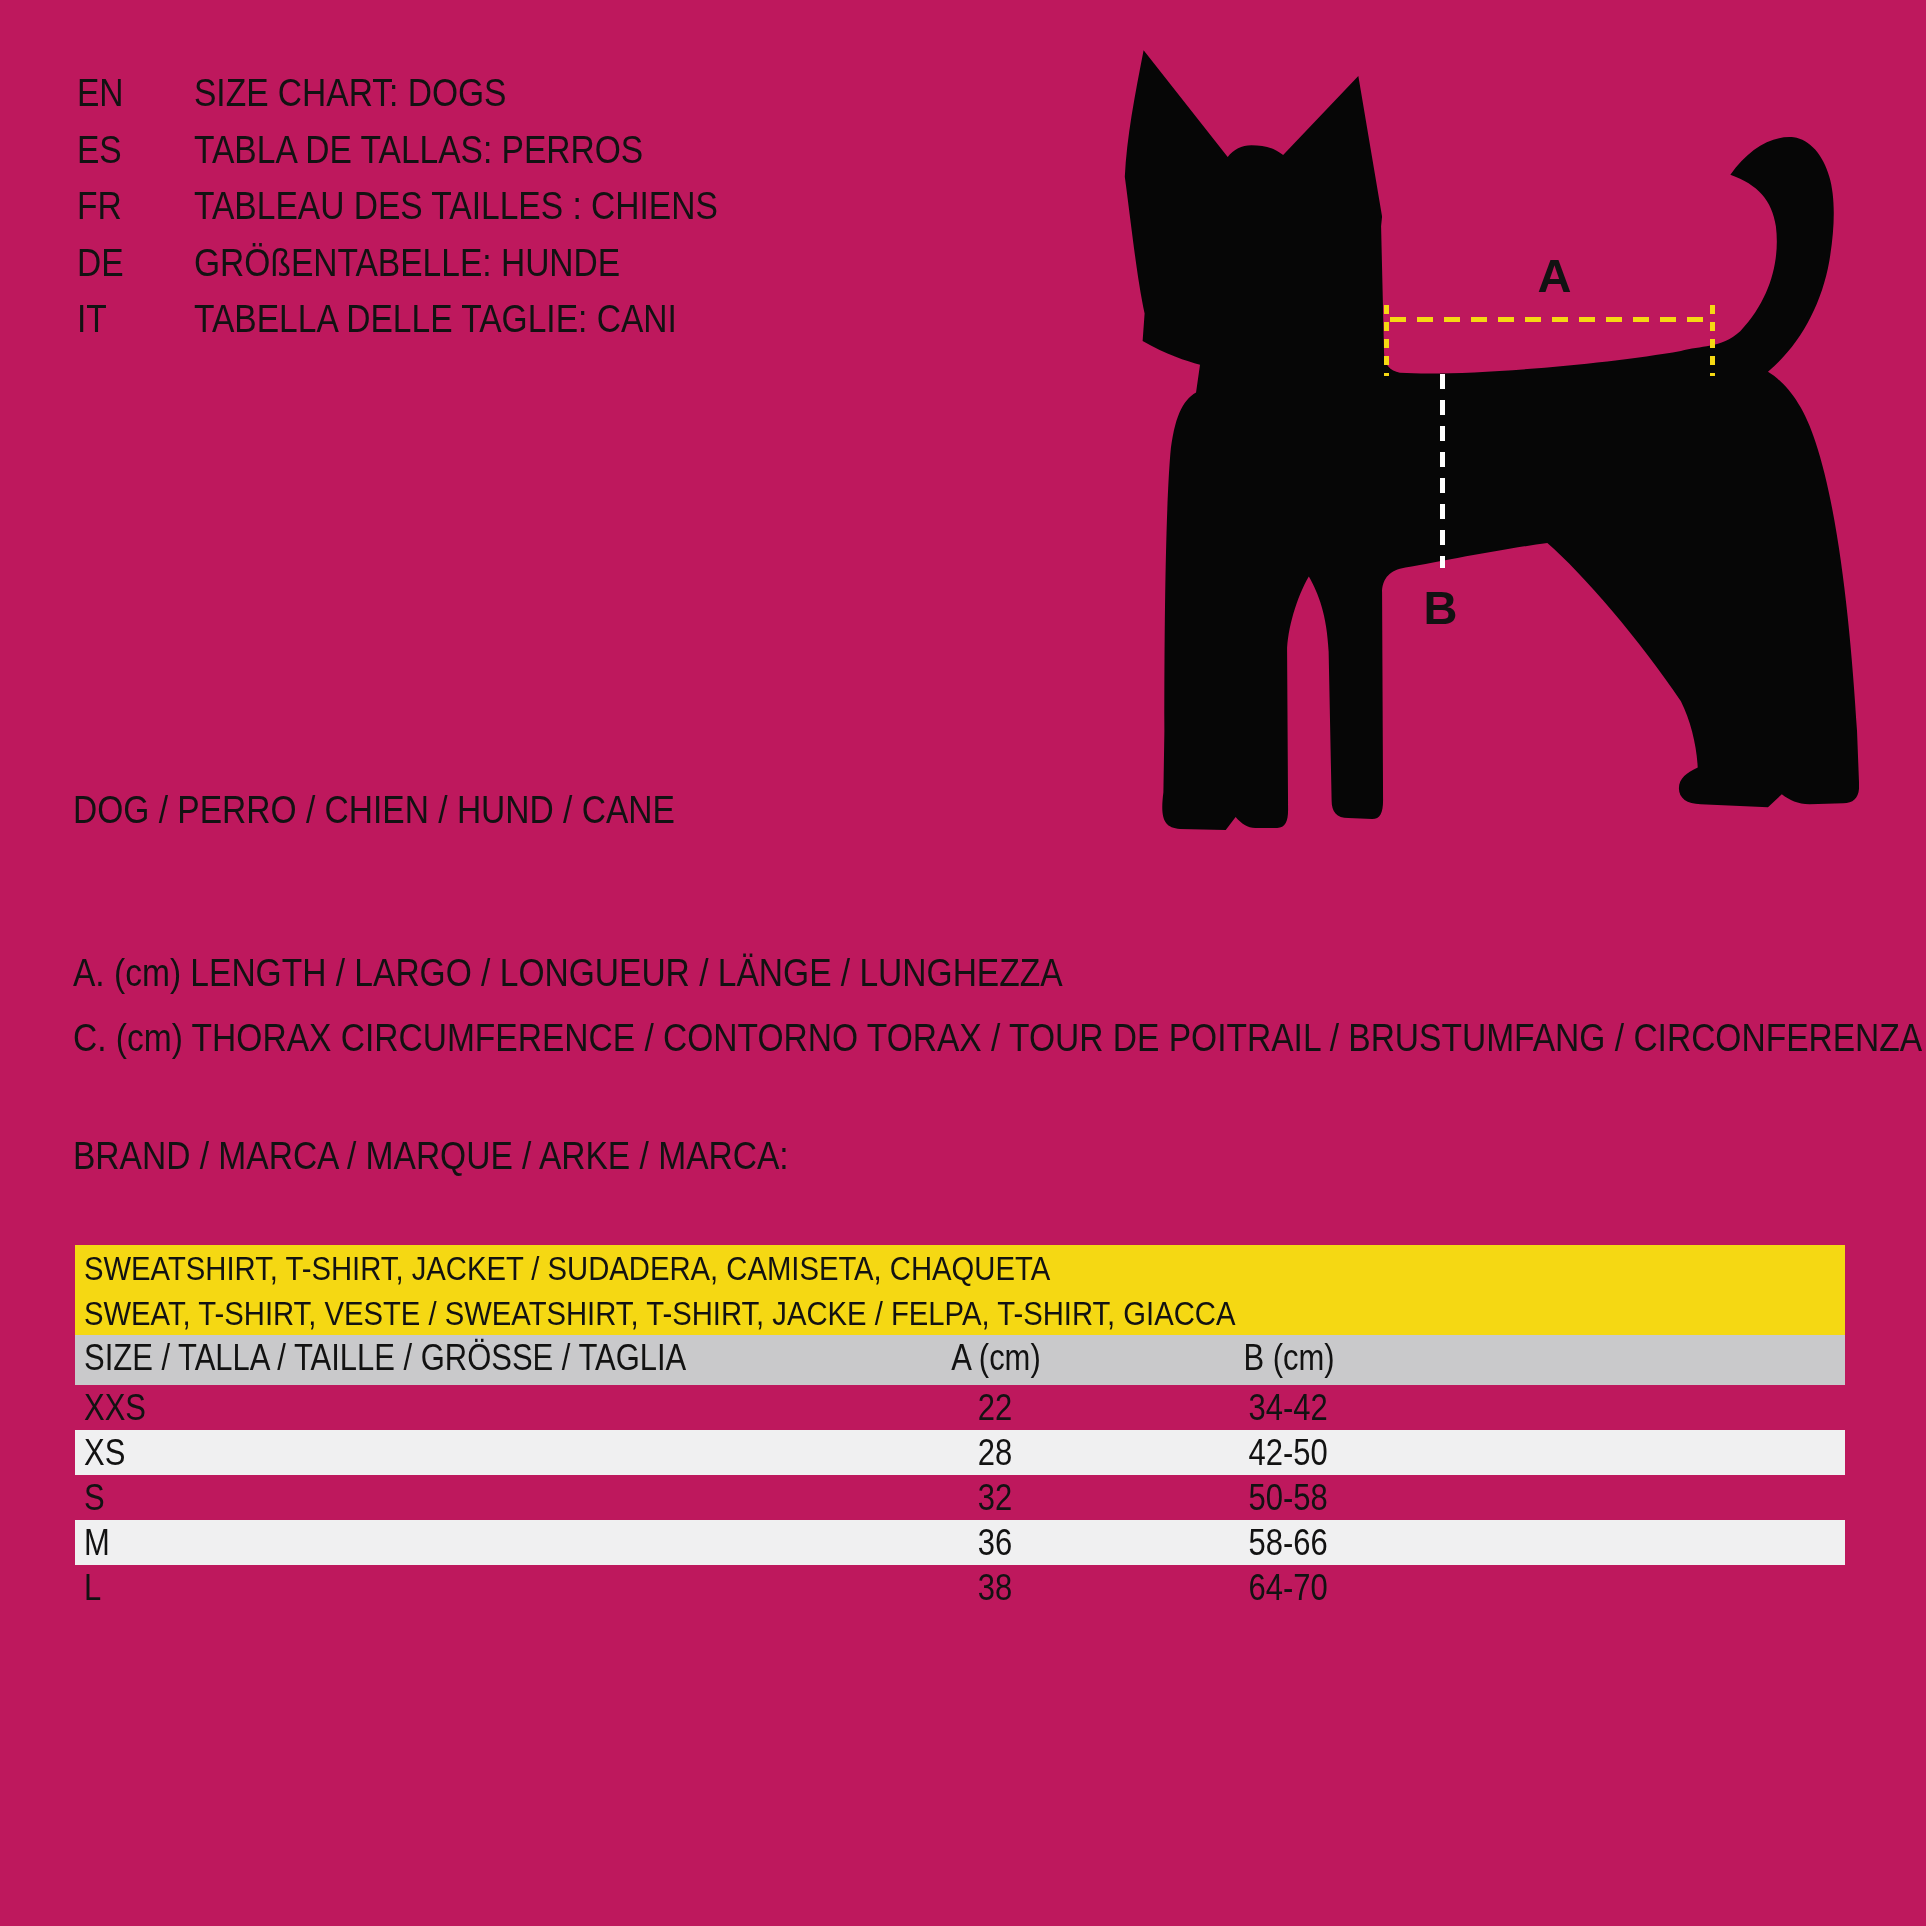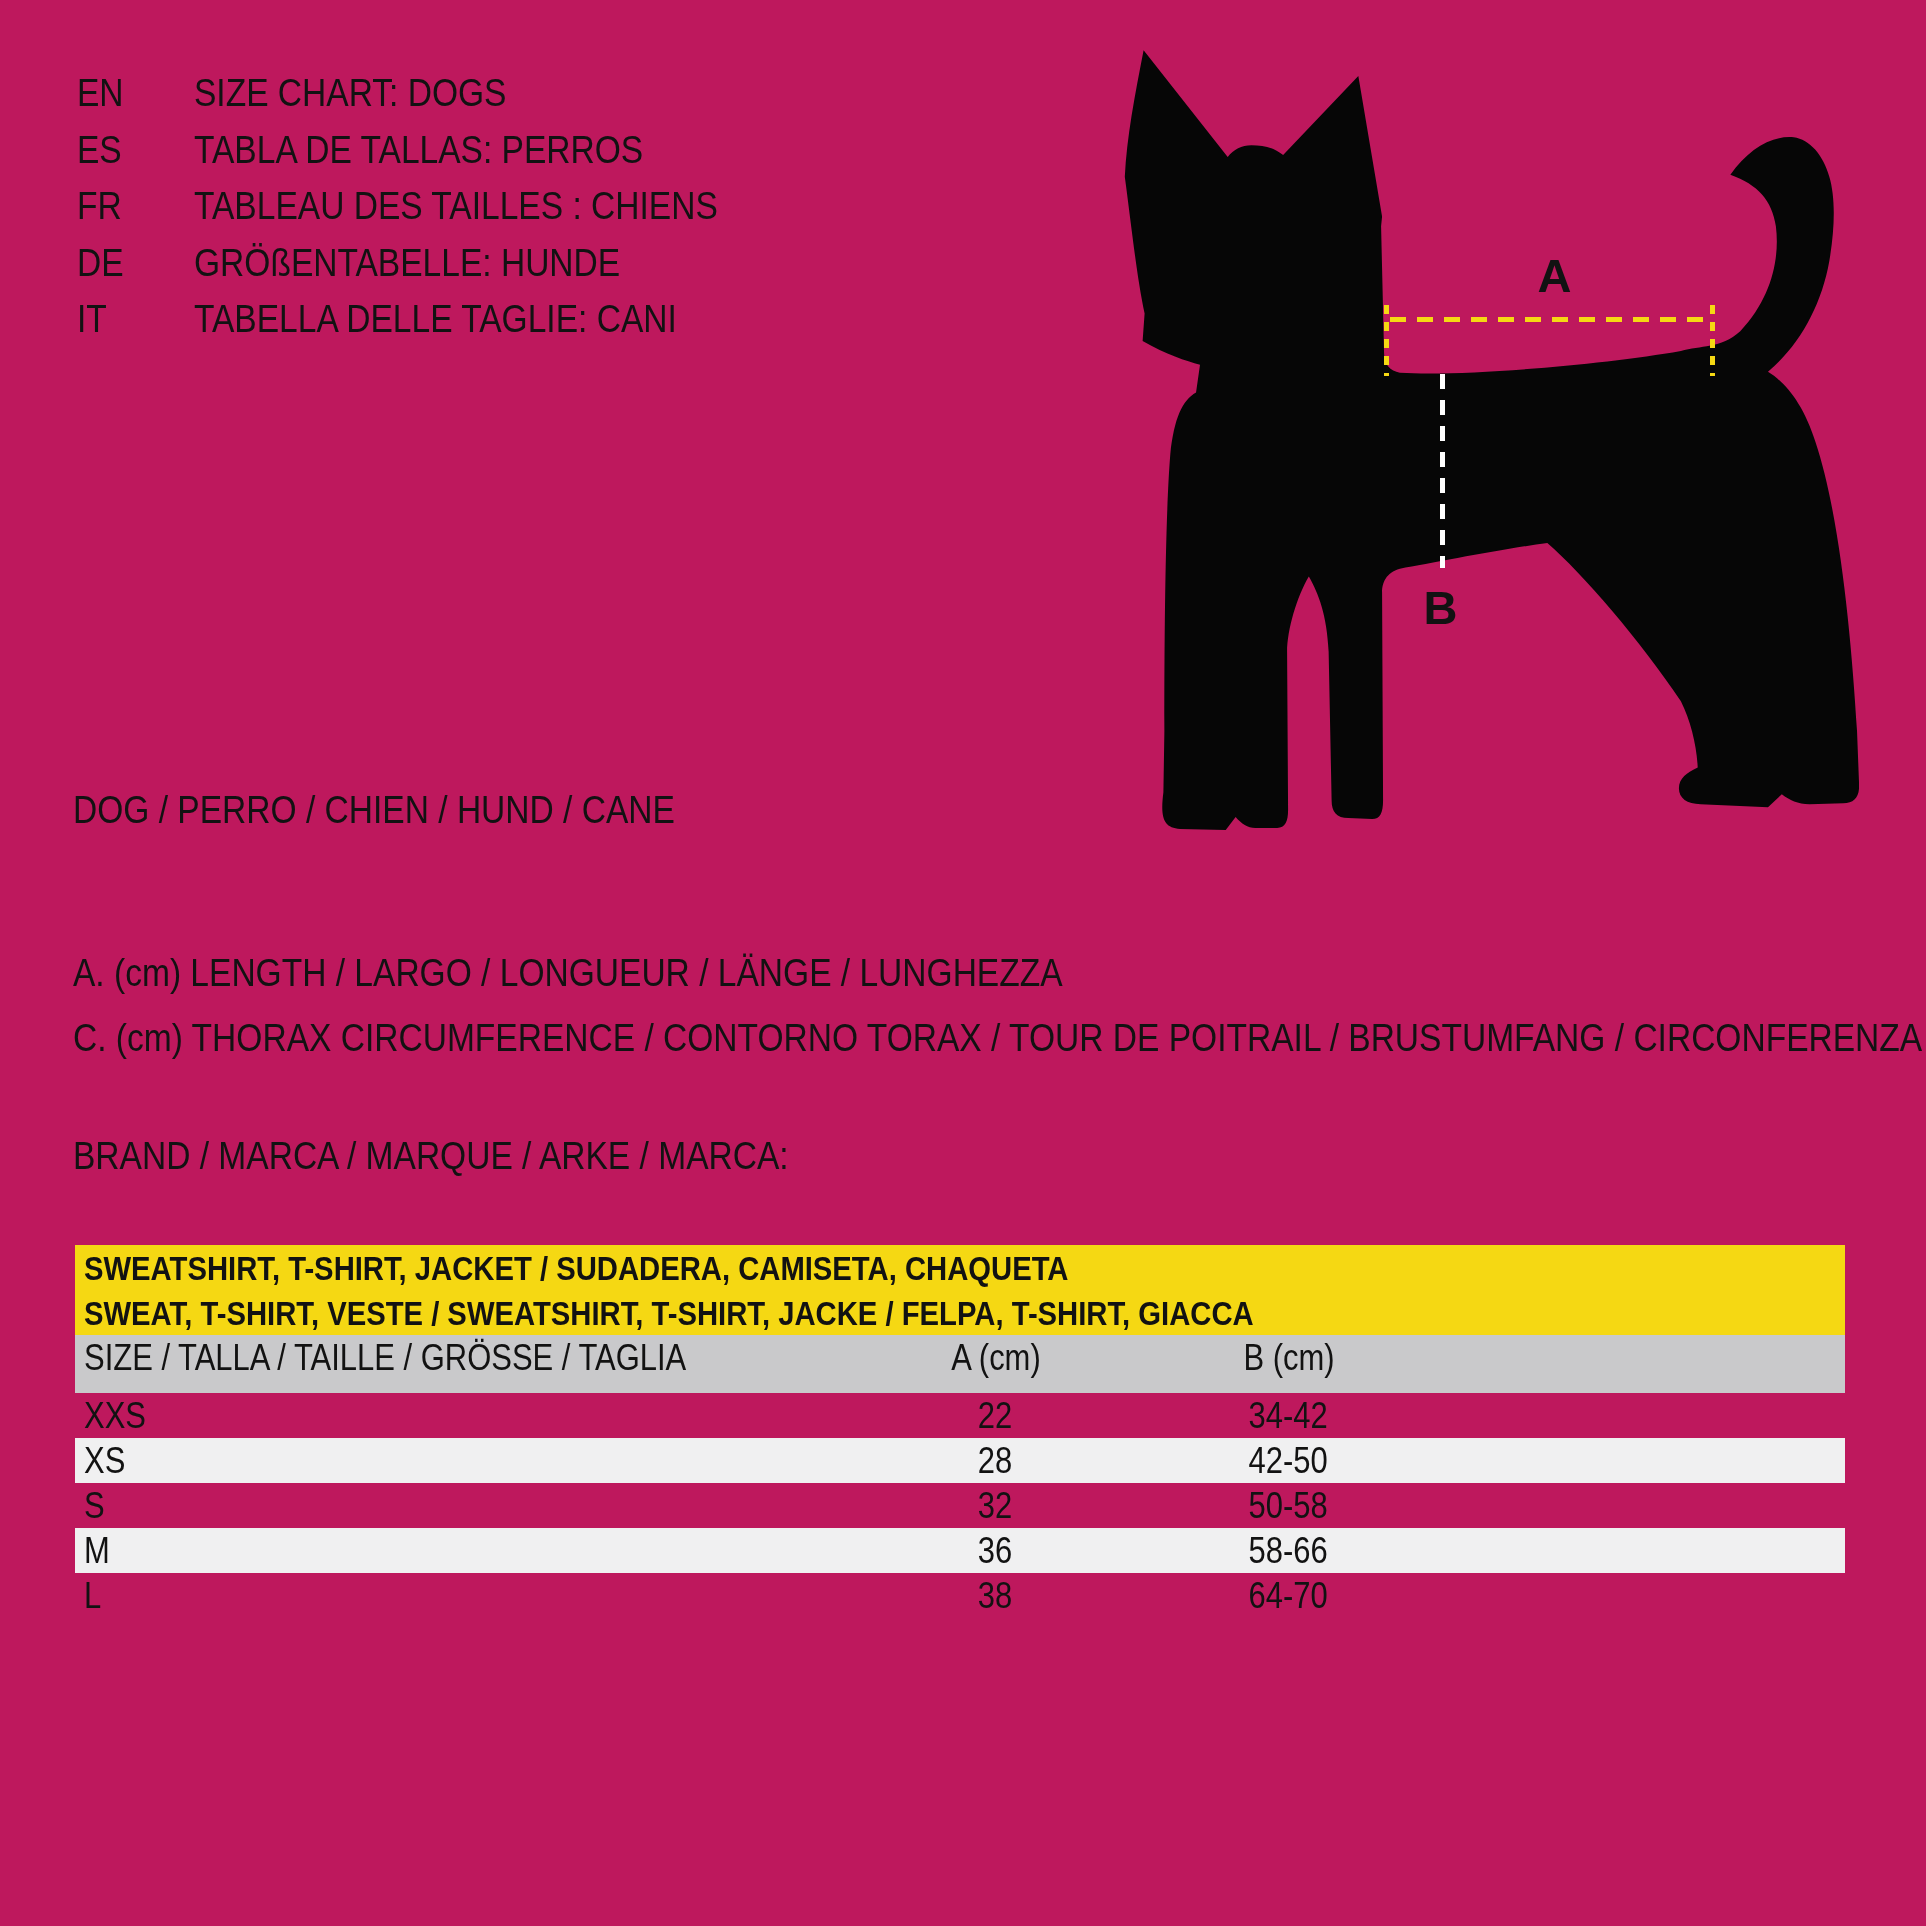--- a/index.html
+++ b/index.html
@@ -28,23 +28,23 @@
             background:repeating-linear-gradient(90deg, var(--accent-yellow,#F5D813) 0 16px, transparent 16px 27px); }
   .tick-v { position:absolute; width:5px;
             background:repeating-linear-gradient(180deg, var(--accent-yellow,#F5D813) 0 9px, transparent 9px 17px); }
   .dash-v-white { position:absolute; width:5px;
             background:repeating-linear-gradient(180deg, #ffffff 0 15px, transparent 15px 26px); }
   .marker-label { position:absolute; width:59px; text-align:center; font-size:47px; font-weight:700; }
 
   
   .size-table { position:absolute; left:75px; top:1245px; width:1770px; }
   .banner { background:var(--accent-yellow,#F5D813); height:90px; padding:0 0 0 9px; box-sizing:border-box; }
-  .banner .bline { height:45px; line-height:47px; font-size:34px; font-weight:700; }
+  .banner .bline { height:45px; line-height:47px; font-size:34px; font-weight:400; }
   .t-row { display:grid; grid-template-columns:772px 297px 289px; height:45px; line-height:45px; font-size:36px; }
-  .t-row.head { background:var(--header-gray,#C9C9CB); height:58px; line-height:46px; }
+  .t-row.head { background:var(--header-gray,#C9C9CB); height:50px; line-height:46px; }
   .t-row.alt  { background:var(--row-alt,#F0F0F1); }
   .t-row .c-size { padding-left:9px; }
   .t-row .c-a, .t-row .c-b { text-align:center; }
 </style>
 </head>
 <body>
 
 <div class="canvas">
 
   <div class="lang-row" style="top:65px">

